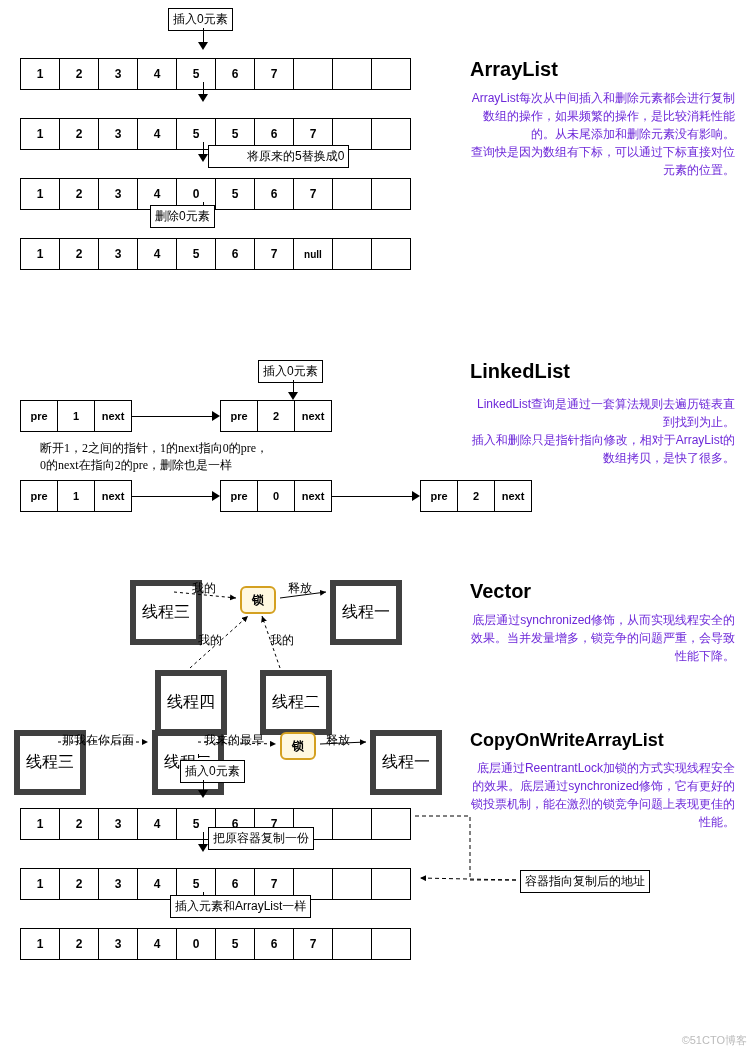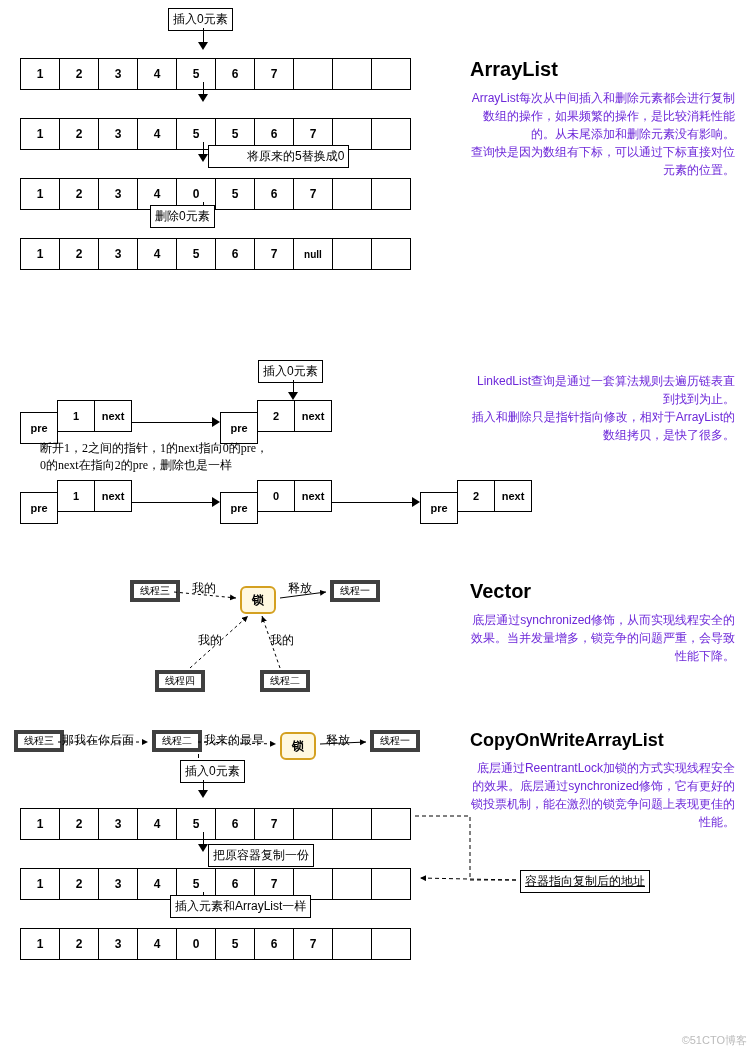--- a/index.html
+++ b/index.html
@@ -12,24 +12,24 @@
   .cell { width: 40px; height: 32px; border: 1px solid #000; display: flex; align-items: center; justify-content: center; font-size: 12px; font-weight: bold; margin-left: -1px; background: #fff; }
   .cell:first-child { margin-left: 0; }
   .label { font-size: 12px; text-align: center; font-family: Liberation Serif, serif; }
   .label-box { border: 1px solid #000; padding: 2px 4px; font-size: 12px; display: inline-block; background: #fff; }
   .arrow-down { width: 0; height: 0; border-left: 5px solid transparent; border-right: 5px solid transparent; border-top: 8px solid #000; margin: 0 auto; }
   .arrow-right { width: 0; height: 0; border-top: 5px solid transparent; border-bottom: 5px solid transparent; border-left: 8px solid #000; display: inline-block; }
   .vline { width: 1px; background: #000; margin: 0 auto; }
   .node-group { display: flex; align-items: center; }
   .node { display: flex; }
   .ncell { width: 38px; height: 32px; border: 1px solid #000; display: flex; align-items: center; justify-content: center; font-size: 11px; font-weight: bold; margin-left: -1px; background: #fff; }
-  .ncell:first-child { margin-left: 0; margin-top: 12px; }
+  .ncell:first-child { margin-left: 0; }
   .hconn { height: 1px; background: #000; flex: 0 0 auto; }
   .lock { width: 36px; height: 28px; border: 2px solid #d4a020; border-radius: 6px; background: #fff8e0; display: flex; align-items: center; justify-content: center; font-size: 12px; font-weight: bold; }
-  .tbox { border: 4px solid #404040; padding: 0 6px; font-size: 10px; background: #fff; }
+  .tbox { border: 6px solid #404040; padding: 16px 6px; font-size: 16px; background: #fff; }
   .abs { position: absolute; }
   svg.overlay { position: absolute; top: 0; left: 0; pointer-events: none; }
   .watermark { position: absolute; bottom: 2px; right: 6px; font-size: 11px; color: #bbb; }
 </style>
 </head>
 <body>
 
 <div class="section" style="height:360px;">
   <div class="right-col" style="top:58px;">
     <div class="title">ArrayList</div>
@@ -110,20 +110,21 @@
       <div class="cell">6</div>
       <div class="cell">7</div>
       <div class="cell" style="font-size:10px;">null</div>
       <div class="cell"></div>
       <div class="cell"></div>
   </div>
 </div>
 
 <div class="section" style="height:210px;">
   <div class="right-col" style="top:0px;">
+    <div class="title">LinkedList</div>
     <div class="desc" style="white-space:pre-line;margin-top:12px;">LinkedList查询是通过一套算法规则去遍历链表直到找到为止。
 插入和删除只是指针指向修改，相对于ArrayList的数组拷贝，是快了很多。</div>
   </div>
 
   <div class="abs label-box" style="left:258px; top:0px;">插入0元素</div>
   <div class="abs" style="left:288px; top:20px;">
       <div class="vline" style="height:12px;"></div>
       <div class="arrow-down"></div>
     </div>
 
@@ -243,36 +244,36 @@
       <div class="cell">7</div>
       <div class="cell"></div>
       <div class="cell"></div>
       <div class="cell"></div>
   </div>
 
   <div class="abs" style="left:198px; top:102px;">
       <div class="vline" style="height:12px;"></div>
       <div class="arrow-down"></div>
     </div>
-  <div class="abs label-box" style="left:208px; top:114px;">把原容器复制一份</div>
+  <div class="abs label-box" style="left:208px; top:97px;">把原容器复制一份</div>
 
   <div class="array abs" style="top:130px;">
     <div class="cell">1</div>
       <div class="cell">2</div>
       <div class="cell">3</div>
       <div class="cell">4</div>
       <div class="cell">5</div>
       <div class="cell">6</div>
       <div class="cell">7</div>
       <div class="cell"></div>
       <div class="cell"></div>
       <div class="cell"></div>
   </div>
 
-  <div class="abs label-box" style="left:520px; top:140px;text-decoration:underline;">容器指向复制后的地址</div>
+  <div class="abs label-box" style="left:520px; top:140px;">容器指向复制后的地址</div>
 
   <div class="abs" style="left:198px; top:162px;">
       <div class="vline" style="height:12px;"></div>
       <div class="arrow-down"></div>
     </div>
   <div class="abs label-box" style="left:170px; top:165px;">插入元素和ArrayList一样</div>
 
   <div class="array abs" style="top:190px;">
     <div class="cell">1</div>
       <div class="cell">2</div>

